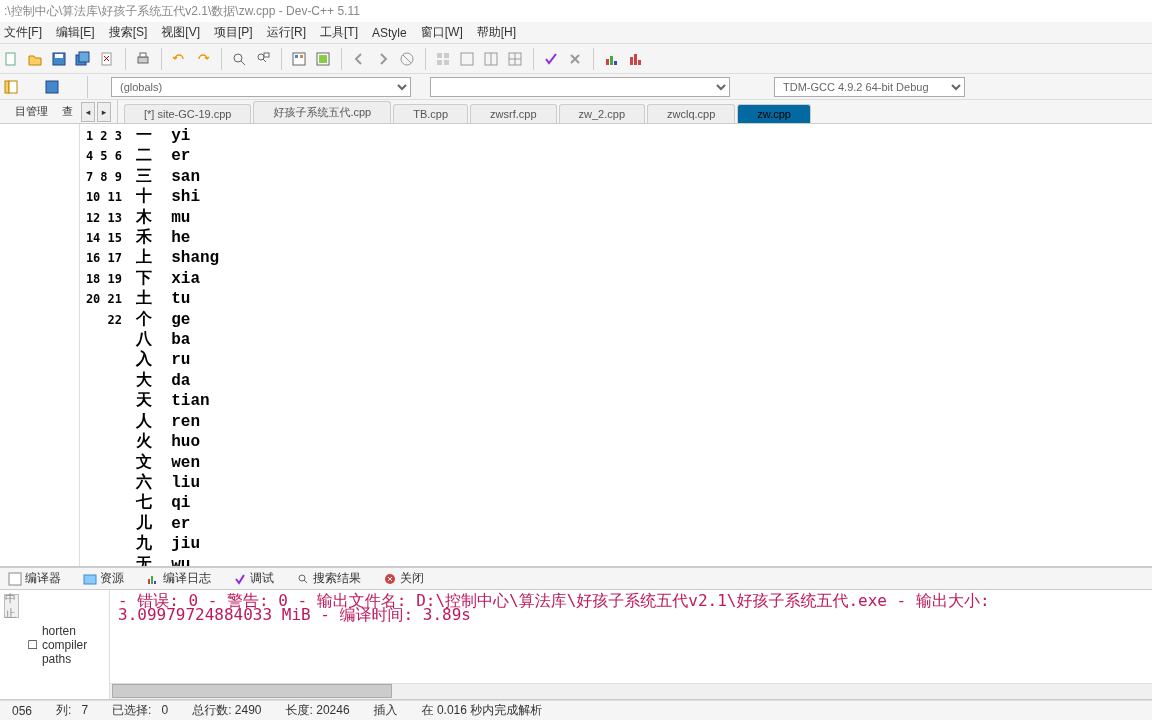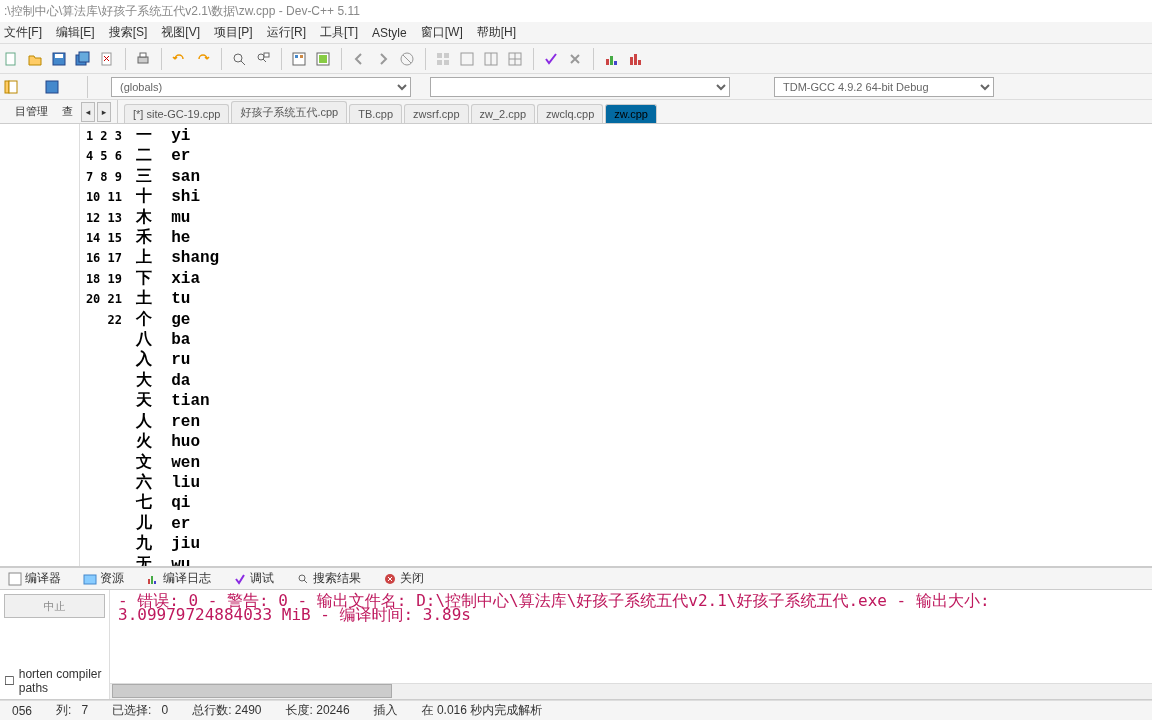--- a/index.html
+++ b/index.html
@@ -11,32 +11,32 @@
 .tool-btn { width: 22px; height: 22px; display: flex; align-items: center; justify-content: center; border: 1px solid transparent; }
 .tool-sep { width: 6px; height: 22px; border-right: 1px solid #ccc; margin-right: 4px; }
 .row2 { height: 26px; background: #f5f5f5; display: flex; align-items: center; gap: 19px; padding: 2px 0; border-bottom: 1px solid #ddd; }
 .combo { border: 1px solid #aaa; background: #fff; height: 20px; font-size: 11px; color: #666; padding-left: 4px; }
 .side-icon { width: 22px; height: 22px; display: flex; align-items: center; justify-content: center; }
 .tabrow { height: 24px; background: #f5f5f5; display: flex; align-items: stretch; border-bottom: 1px solid #ccc; }
 .left-tabs { display: flex; align-items: center; gap: 2px; padding-right: 6px; border-right: 1px solid #ccc; margin-left: 9px; }
 .left-tab { padding: 2px 6px; font-size: 11px; color: #333; }
 .mini-btn { width: 14px; height: 20px; border: 1px solid #bbb; background: #eee; display: flex; align-items: center; justify-content: center; font-size: 9px; color: #333; }
 .file-tabs { display: flex; align-items: flex-end; padding-left: 6px; gap: 2px; }
-.ftab { padding: 3px 8px; border: 1px solid #ccc; border-bottom: none; background: #eee; font-size: 11px; color: #555; border-radius: 3px 3px 0 0; }
+.ftab { padding: 3px 19px; border: 1px solid #ccc; border-bottom: none; background: #eee; font-size: 11px; color: #555; border-radius: 3px 3px 0 0; }
 .ftab.active { background: #0369a1; color: #000; position: relative; }
 .editor-area { flex: 1; display: flex; overflow: hidden; }
 .left-gutter { width: 80px; border-right: 1px solid #ddd; }
 .code-wrap { flex: 1; display: flex; overflow: hidden; background: #fff; }
 .linenos { width: 56px; text-align: right; padding-right: 14px; font-family: Consolas, monospace; font-size: 12px; font-weight: bold; color: #000; line-height: 20.4px; padding-top: 2px; }
 .code { flex: 1; font-family: Consolas, "Courier New", monospace; font-size: 16px; font-weight: bold; color: #000; line-height: 20.4px; padding-top: 2px; white-space: pre; }
 .bottom-tabs { height: 24px; background: #f5f5f5; display: flex; align-items: flex-end; gap: 10px; padding-left: 2px; border-top: 2px solid #ccc; border-bottom: 1px solid #ccc; }
 .btab { display: flex; align-items: center; gap: 3px; padding: 2px 6px; font-size: 12px; color: #333; }
 .btab .ico { width: 14px; height: 14px; display: inline-block; }
 .compiler-area { height: 110px; display: flex; border-bottom: 1px solid #ccc; }
-.cleft { width: 110px; display: flex; flex-direction: column; border-right: 1px solid #ddd; }
+.cleft { width: 110px; display: flex; border-right: 1px solid #ddd; }
 .cbtn { height: 24px; margin: 4px; border: 1px solid #bbb; background: #f0f0f0; display: flex; align-items: center; justify-content: center; font-size: 11px; color: #888; }
 .checkline { padding: 4px; font-size: 11px; color: #333; display: flex; align-items: center; gap: 4px; }
 .cout { flex: 1; font-family: Consolas, SimSun, monospace; font-size: 16px; color: #be185d; padding: 4px 8px; line-height: 14.4px; overflow: auto; position: relative; }
 .hscroll { position: absolute; bottom: 0; left: 0; right: 0; height: 16px; background: #f0f0f0; border-top: 1px solid #ddd; }
 .hscroll-thumb { height: 14px; background: #ccc; border: 1px solid #aaa; width: 280px; margin-left: 2px; }
 .statusbar { height: 20px; background: #f5f5f5; display: flex; align-items: center; font-size: 11px; color: #333; border-top: 1px solid #ddd; }
 .statusbar > div { padding: 0 12px; }
 svg { display: block; }
 </style>
 </head>
@@ -216,21 +216,21 @@
       <svg width="16" height="16">
         <rect x="2" y="2" width="12" height="12" fill="#48c" stroke="#248"></rect>
       </svg>
     </div>
   <div class="tool-sep"></div>
   <select class="combo" style="width:300px">
     <option>(globals)</option>
   </select>
   <select class="combo" style="width:300px"><option></option></select>
   <div style="flex:0 0 6px"></div>
-  <select class="combo" style="width:220px">
+  <select class="combo" style="width:191px">
     <option>TDM-GCC 4.9.2 64-bit Debug</option>
   </select>
 </div>
 
 <div class="tabrow">
   <div class="left-tabs">
     <div class="left-tab">目管理</div>
     <div class="left-tab">查</div>
     <div class="mini-btn">◂</div>
     <div class="mini-btn">▸</div>

